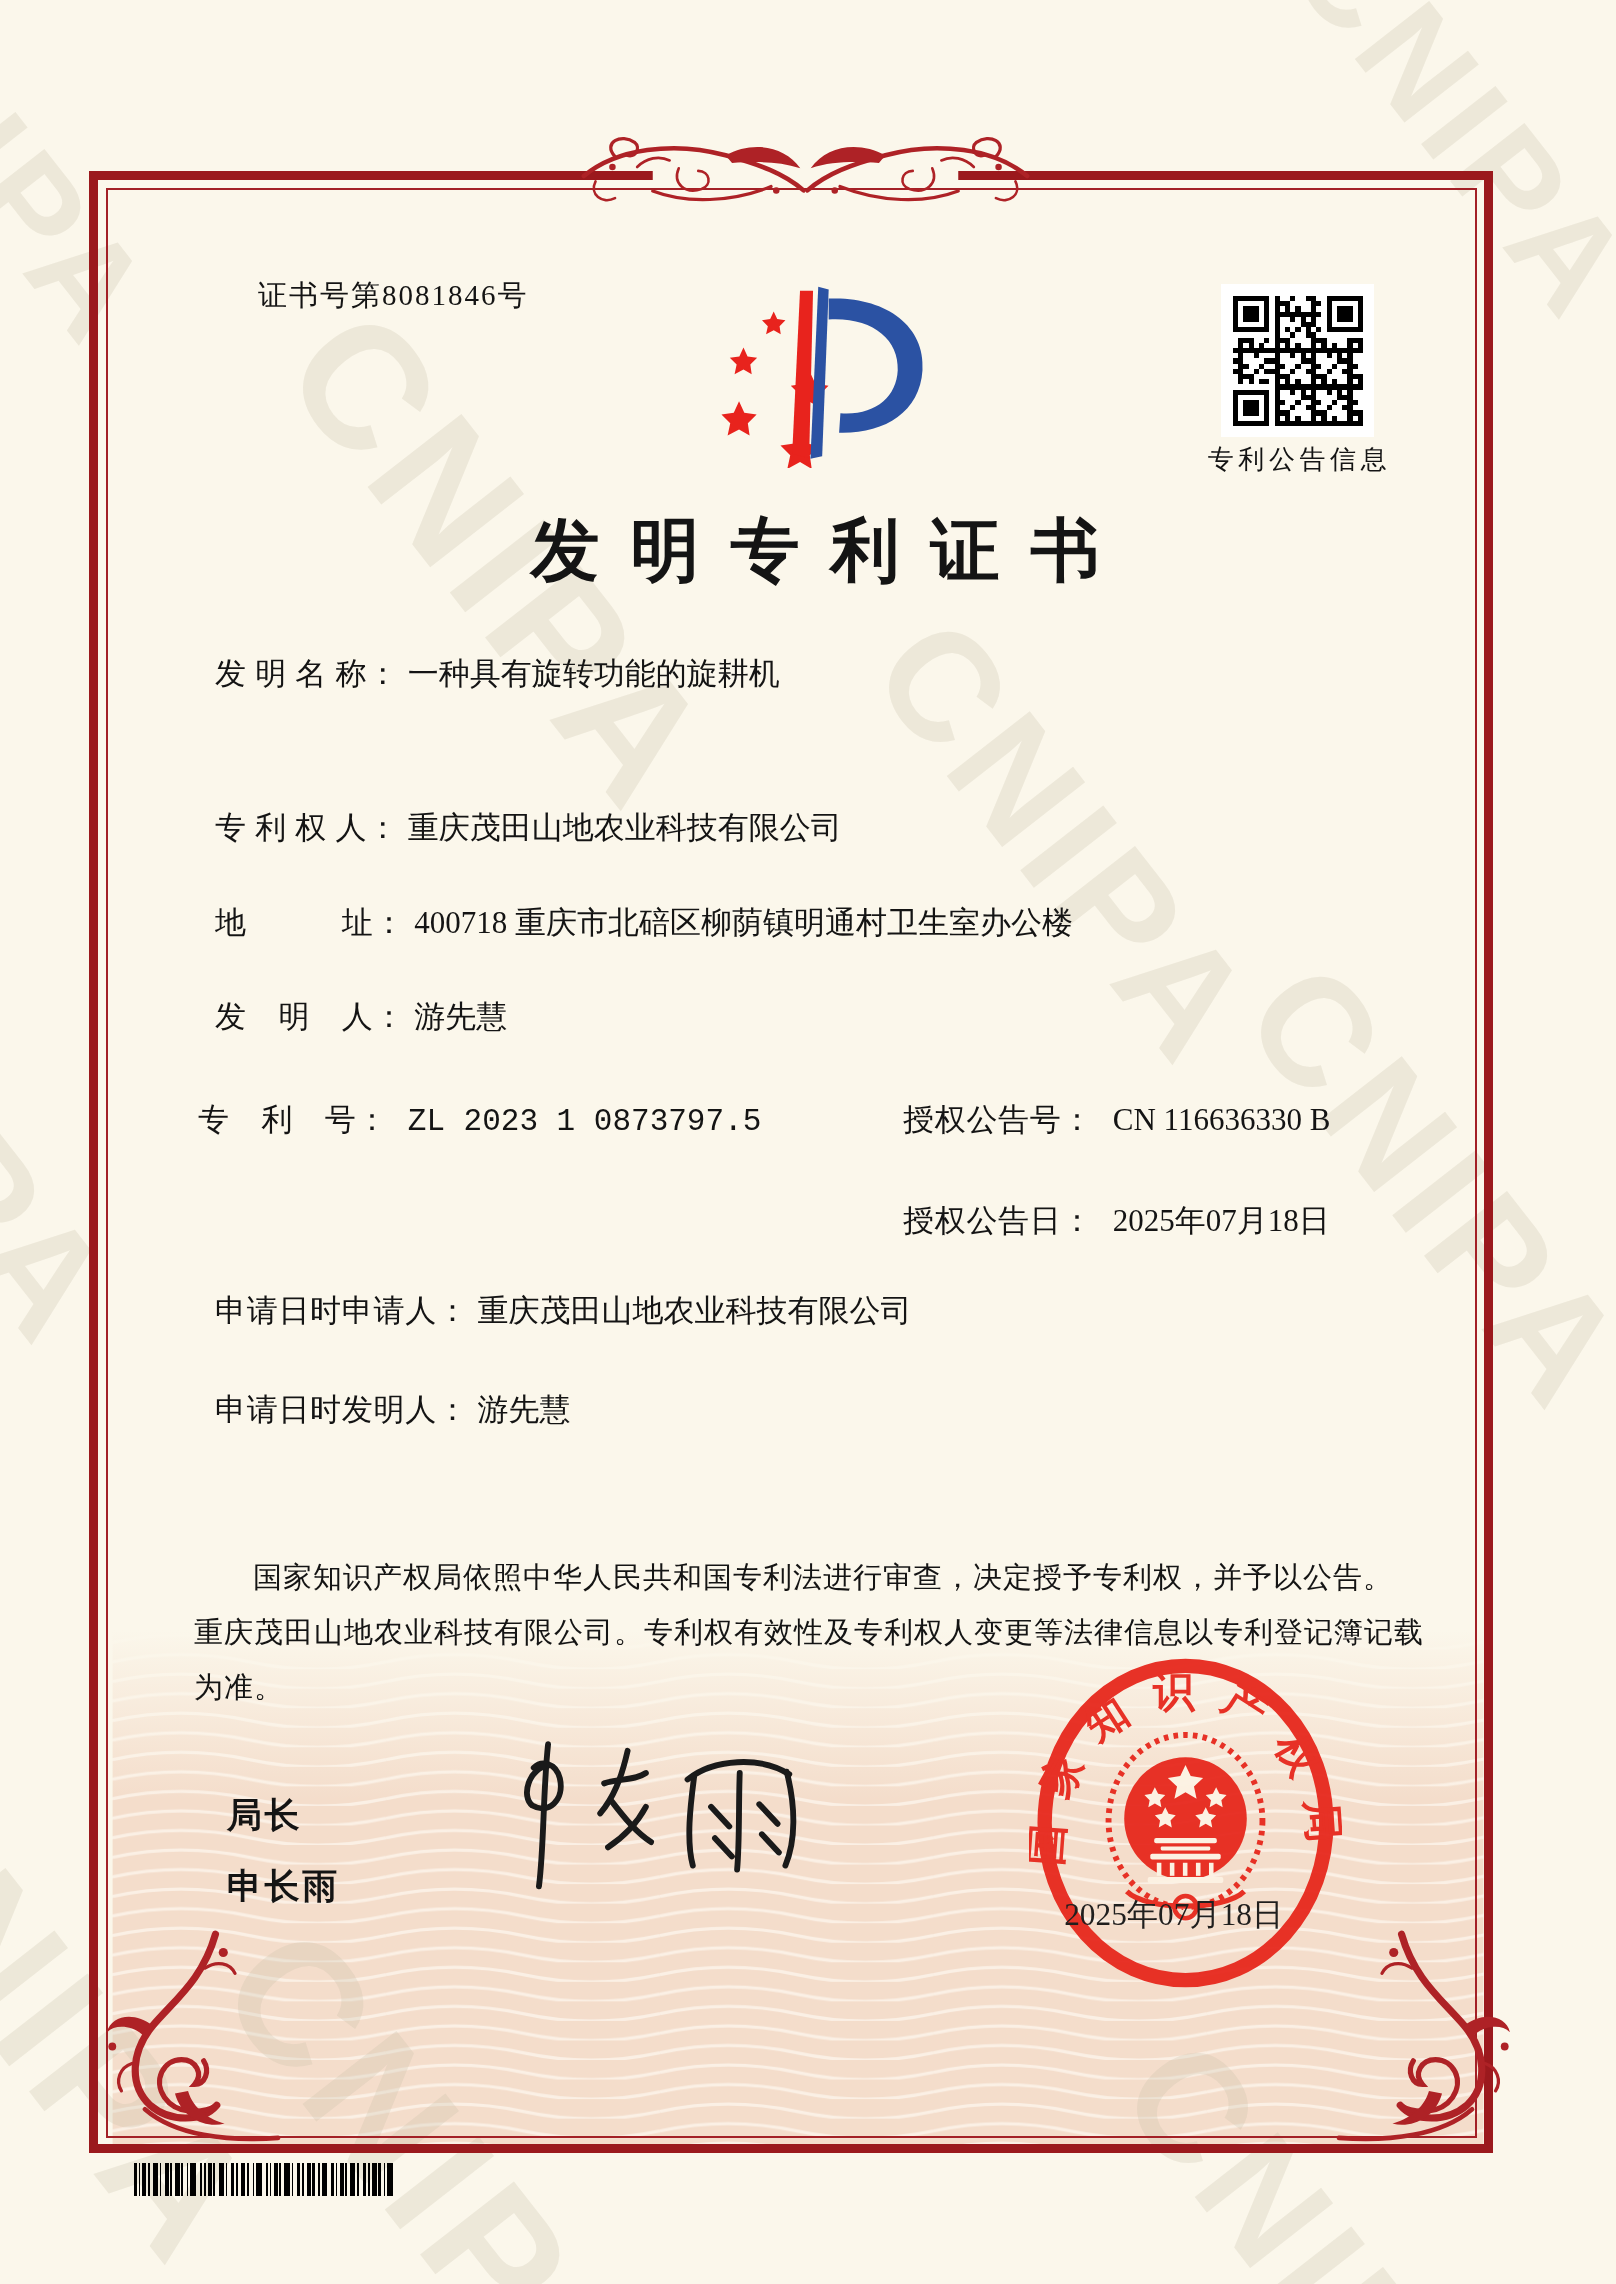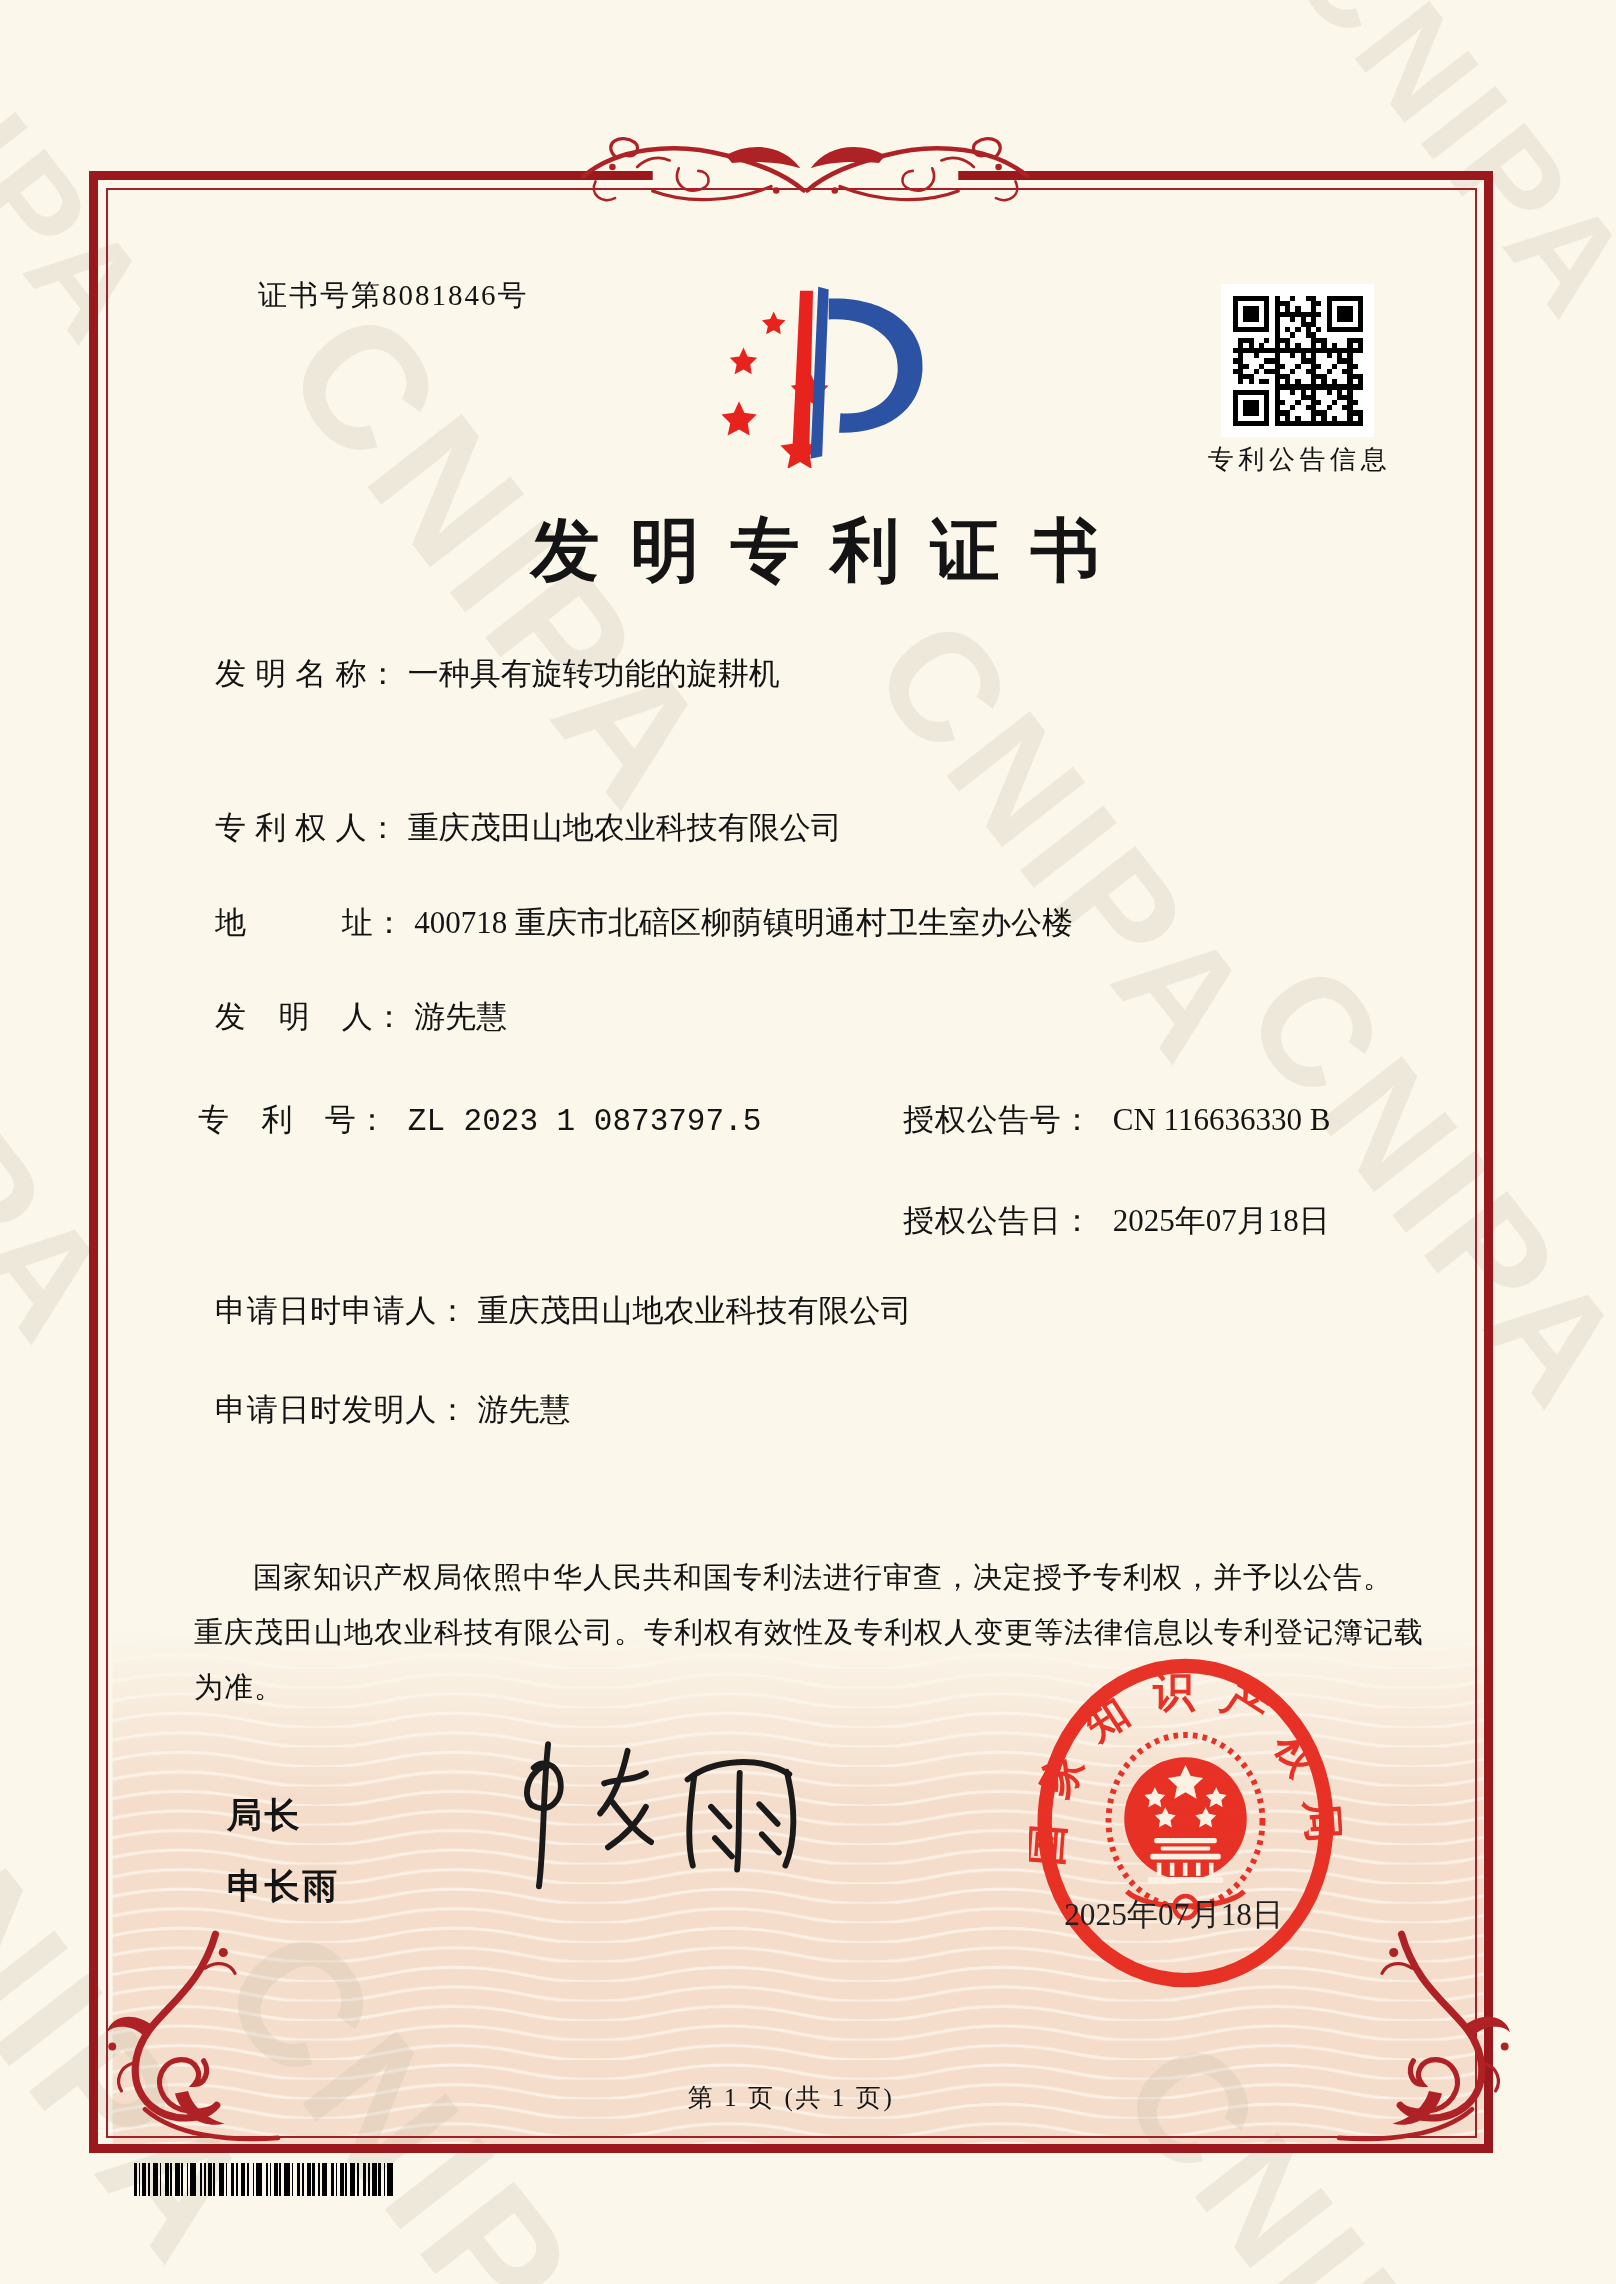--- a/index.html
+++ b/index.html
@@ -503,21 +503,20 @@
         <rect x="276" y="326" width="7" height="20"></rect>
         <rect x="182" y="348" width="116" height="9" rx="3"></rect>
       </g>
       <circle class="seal-stroke" cx="240" cy="394" r="17" stroke-width="7"></circle>
       <circle class="seal-cream" cx="240" cy="394" r="5"></circle>
       <path class="seal-stroke" d="M150,370 C180,400 300,400 330,370" stroke-width="8"></path>
     </g>
     <text class="seal-date" x="222" y="422" text-anchor="middle">2025年07月18日</text>
   </svg>
 
-  <div class="footer-page">第 1 页 (共 1 页)</div>
   <svg class="barcode" id="barcode-svg" width="267" height="33" viewBox="0 0 410 50" shape-rendering="crispEdges">
       <rect x="0" y="0" width="4" height="50" fill="#000"></rect>
       <rect x="7" y="0" width="2" height="50" fill="#000"></rect>
       <rect x="13" y="0" width="6" height="50" fill="#000"></rect>
       <rect x="21" y="0" width="3" height="50" fill="#000"></rect>
       <rect x="29" y="0" width="8" height="50" fill="#000"></rect>
       <rect x="40" y="0" width="2" height="50" fill="#000"></rect>
       <rect x="48" y="0" width="5" height="50" fill="#000"></rect>
       <rect x="56" y="0" width="3" height="50" fill="#000"></rect>
       <rect x="63" y="0" width="7" height="50" fill="#000"></rect>

